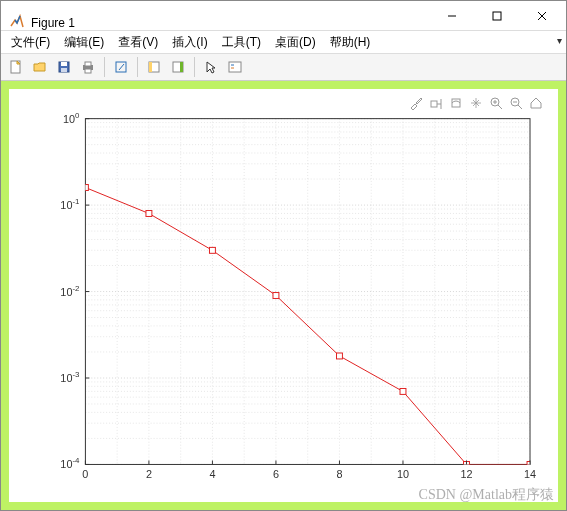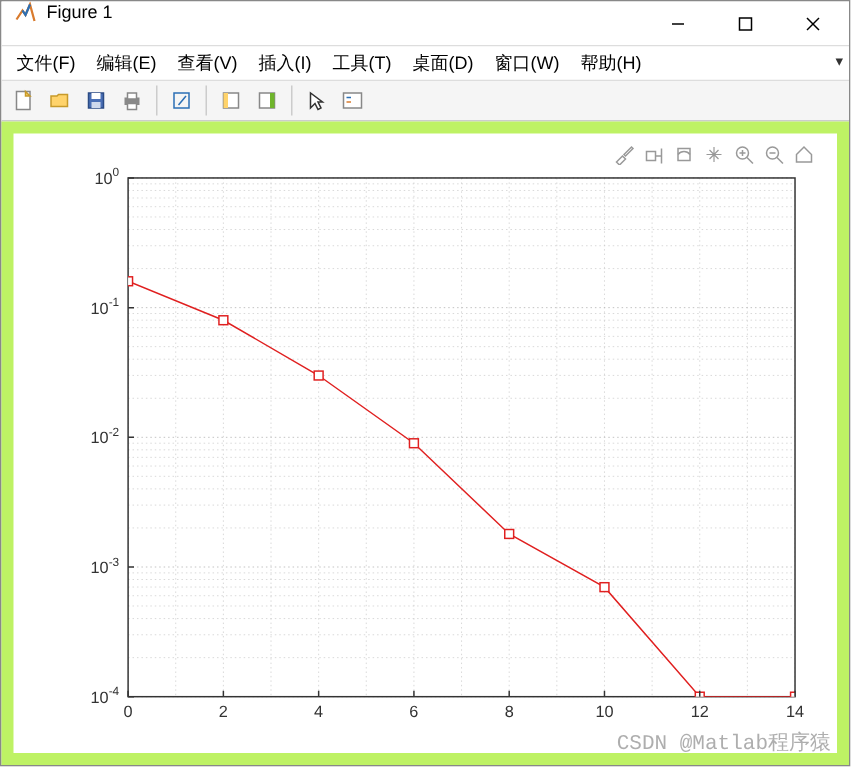--- a/index.html
+++ b/index.html
@@ -1,34 +1,34 @@
 <!DOCTYPE html>
 <html><head>
 <meta charset="utf-8">
 <style>
   * { box-sizing: border-box; margin: 0; padding: 0; }
   body { font-family: "Microsoft YaHei", "Segoe UI", Arial, sans-serif; font-size: 12px; background: #f0f0f0; width: 567px; height: 511px; overflow: hidden; position: relative; }
   .window { width: 567px; height: 511px; background: #fff; border: 1px solid #888; display: flex; flex-direction: column; }
-  .titlebar { height: 30px; background: #fff; display: flex; align-items: flex-start; padding: 0 2px 0 8px; border-bottom: 1px solid #ddd; }
+  .titlebar { height: 30px; background: #fff; display: flex; align-items: flex-end; padding: 0 2px 0 8px; border-bottom: 1px solid #ddd; }
   .titlebar .logo { width: 16px; height: 16px; margin-right: 6px; }
   .titlebar .title { flex: 1; font-size: 12px; color: #000; }
   .winbtn { width: 45px; height: 29px; display: flex; align-items: center; justify-content: center; color: #000; }
   .menubar { height: 22px; background: #fff; display: flex; align-items: center; padding: 0 4px; font-size: 12px; gap: 2px; position: relative; }
   .menuitem { padding: 2px 6px; cursor: default; text-align: center; }
   .menubar .menu-chev { position: absolute; right: 4px; top: 4px; font-size: 10px; color: #333; }
   .toolbar { height: 28px; background: #f5f5f5; border-top: 1px solid #ddd; border-bottom: 1px solid #ccc; display: flex; align-items: center; padding: 0 4px; gap: 2px; }
   .toolbtn { width: 22px; height: 22px; display: flex; align-items: center; justify-content: center; border: 1px solid transparent; }
   .toolsep { width: 1px; height: 20px; background: #ccc; margin: 0 3px; }
   .plotwrap { flex: 1; background: #bef264; padding: 8px; position: relative; }
   .plotcard { width: 100%; height: 100%; background: #fff; position: relative; }
   .plot-toolbar { position: absolute; top: 6px; right: 14px; display: flex; gap: 4px; color: #888; }
   .ptb { width: 16px; height: 16px; display: flex; align-items: center; justify-content: center; }
   svg.chart { position: absolute; left: 0; top: 0; width: 100%; height: 100%; }
   .axistxt { font-size: 11px; fill: #333; font-family: Arial, sans-serif; }
-  .watermark { position: absolute; right: 12px; bottom: 6px; color: rgba(120,120,120,0.6); font-size: 14px; pointer-events: none; font-family: Liberation Mono, monospace; }
+  .watermark { position: absolute; right: 12px; bottom: 6px; color: rgba(120,120,120,0.6); font-size: 14px; pointer-events: none; font-family: Liberation Serif, serif; }
 </style>
 </head>
 <body>
 
 <div class="window">
 
   <div class="titlebar">
     <span class="logo">
       <svg viewBox="0 0 16 16" width="16" height="16">
           <path d="M2 12 L6 6 L8 9 L11 2 L14 13" fill="none" stroke="#d97b2e" stroke-width="1.5"></path>
@@ -54,21 +54,20 @@
       </div>
   </div>
 
   <div class="menubar">
     <span class="menuitem">文件(F)</span>
     <span class="menuitem">编辑(E)</span>
     <span class="menuitem">查看(V)</span>
     <span class="menuitem">插入(I)</span>
     <span class="menuitem">工具(T)</span>
     <span class="menuitem">桌面(D)</span>
-    <span class="menuitem">窗口(W)</span>
     <span class="menuitem">帮助(H)</span>
     <span class="menu-chev">▾</span>
   </div>
 
   <div class="toolbar">
     <div class="toolbtn">
         <svg width="16" height="16">
           <rect x="3" y="2" width="9" height="12" fill="#fff" stroke="#888"></rect>
           <polygon points="9,2 12,5 9,5" fill="#ffd36b" stroke="#c79a2a"></polygon>
         </svg>

